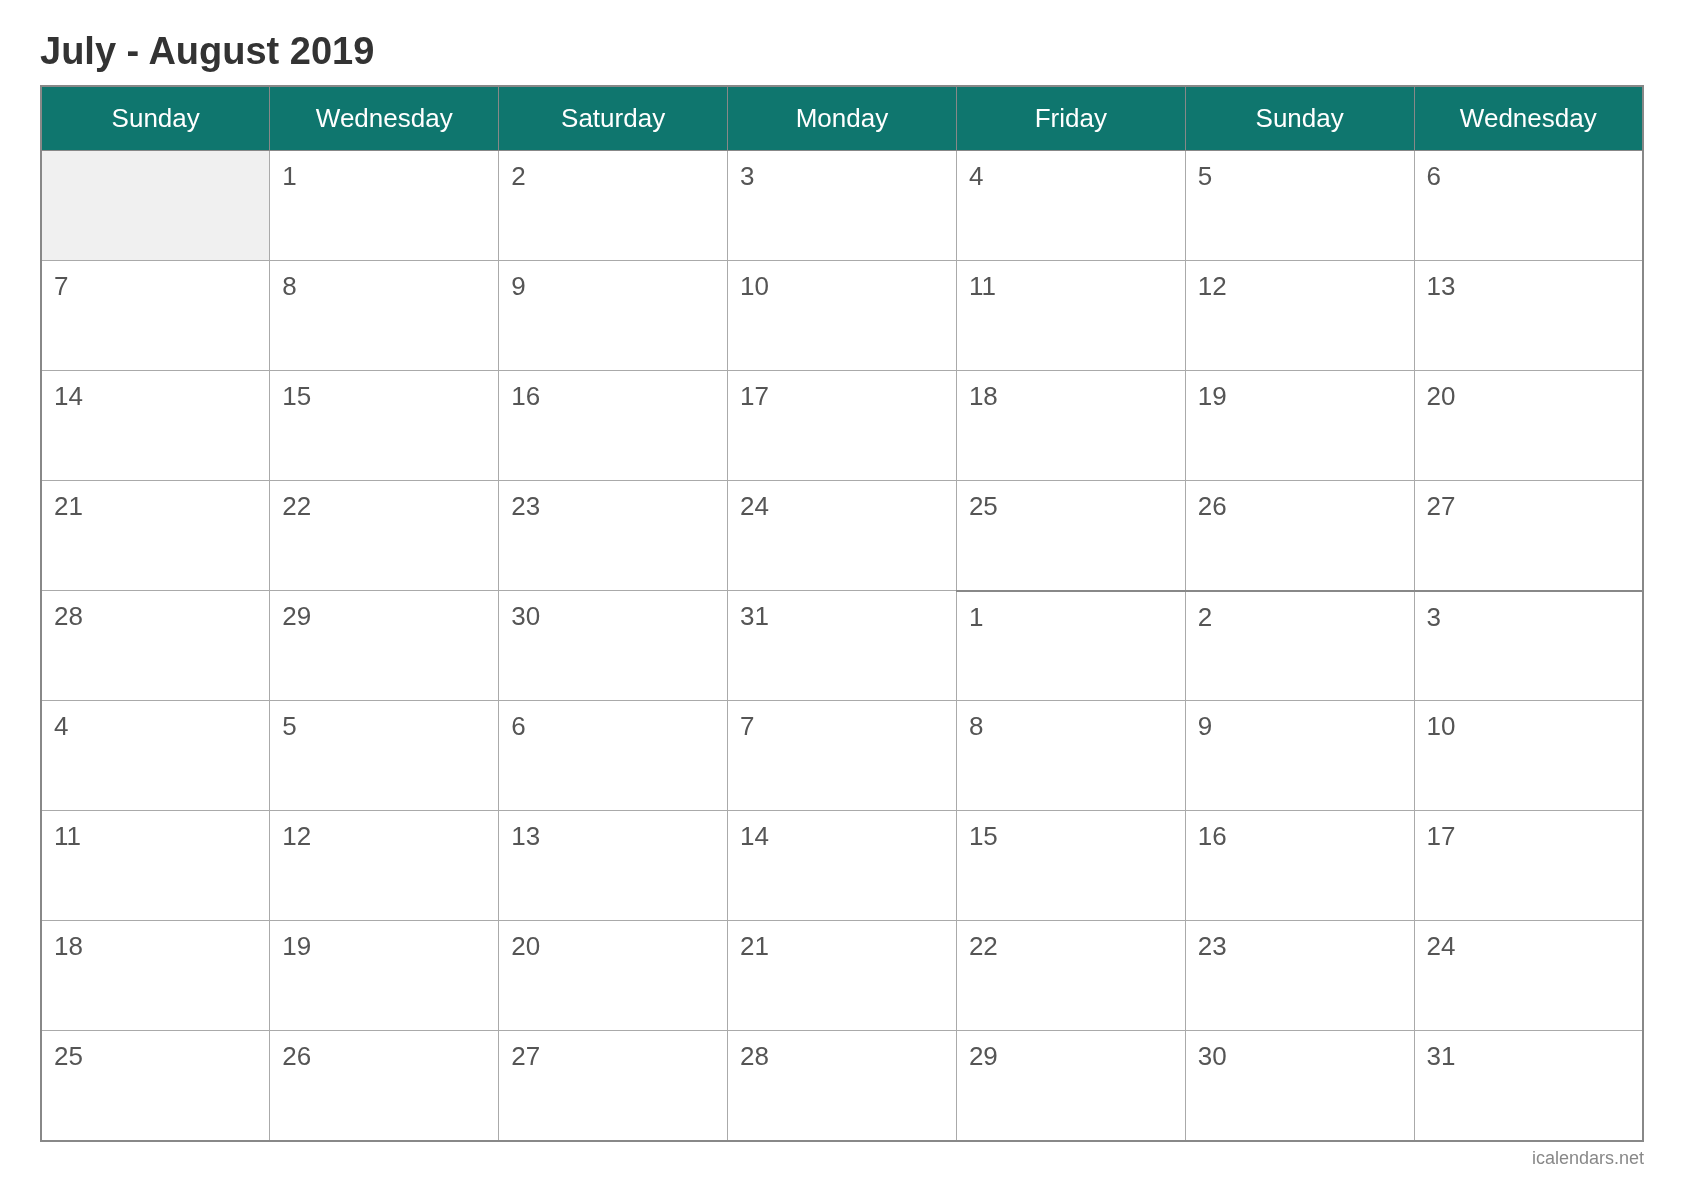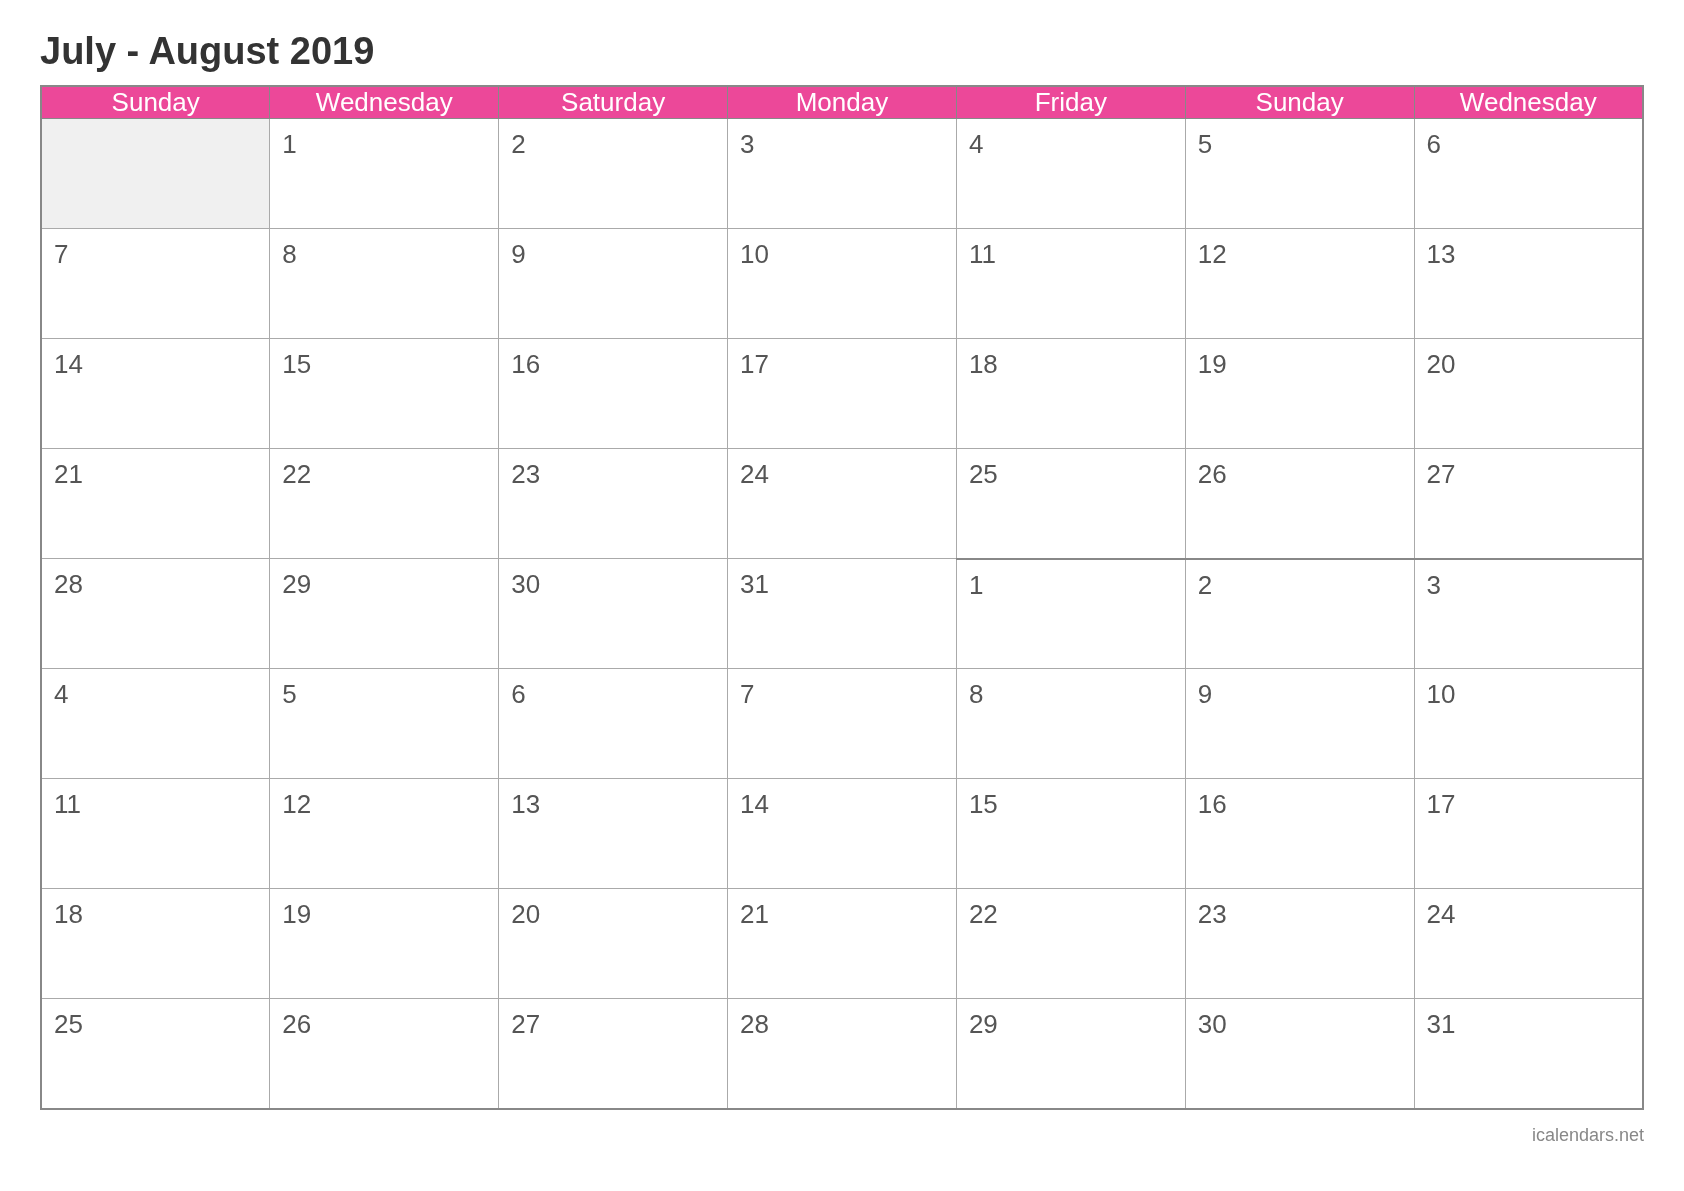--- a/index.html
+++ b/index.html
@@ -15,24 +15,24 @@
       font-weight: bold;
       color: #333;
       margin-bottom: 12px;
     }
     .calendar-table {
       width: 100%;
       border-collapse: collapse;
       border: 2px solid #888;
     }
     .calendar-table th {
-      background-color: #ec4899;
+      background-color: #0f766e;
       color: #fff;
       text-align: center;
-      padding: 0 10px;
+      padding: 16px 10px;
       font-size: 26px;
       font-weight: normal;
       border: 1px solid #888;
     }
     .calendar-table td {
       border: 1px solid #aaa;
       vertical-align: top;
       padding: 10px 12px 50px 12px;
       font-size: 26px;
       color: #555;
@@ -45,21 +45,21 @@
     .calendar-table td.aug {
       color: #555;
     }
     .month-divider td:nth-child(n+5) {
       border-top: 2px solid #888;
     }
     .footer {
       text-align: right;
       color: #888;
       font-size: 18px;
-      margin-top: 15px;
+      margin-top: 6px;
     }
   </style>
 </head>
 <body>
 
 <h1 class="page-title">July - August 2019</h1>
 
 <table class="calendar-table">
   <thead>
     <tr>

